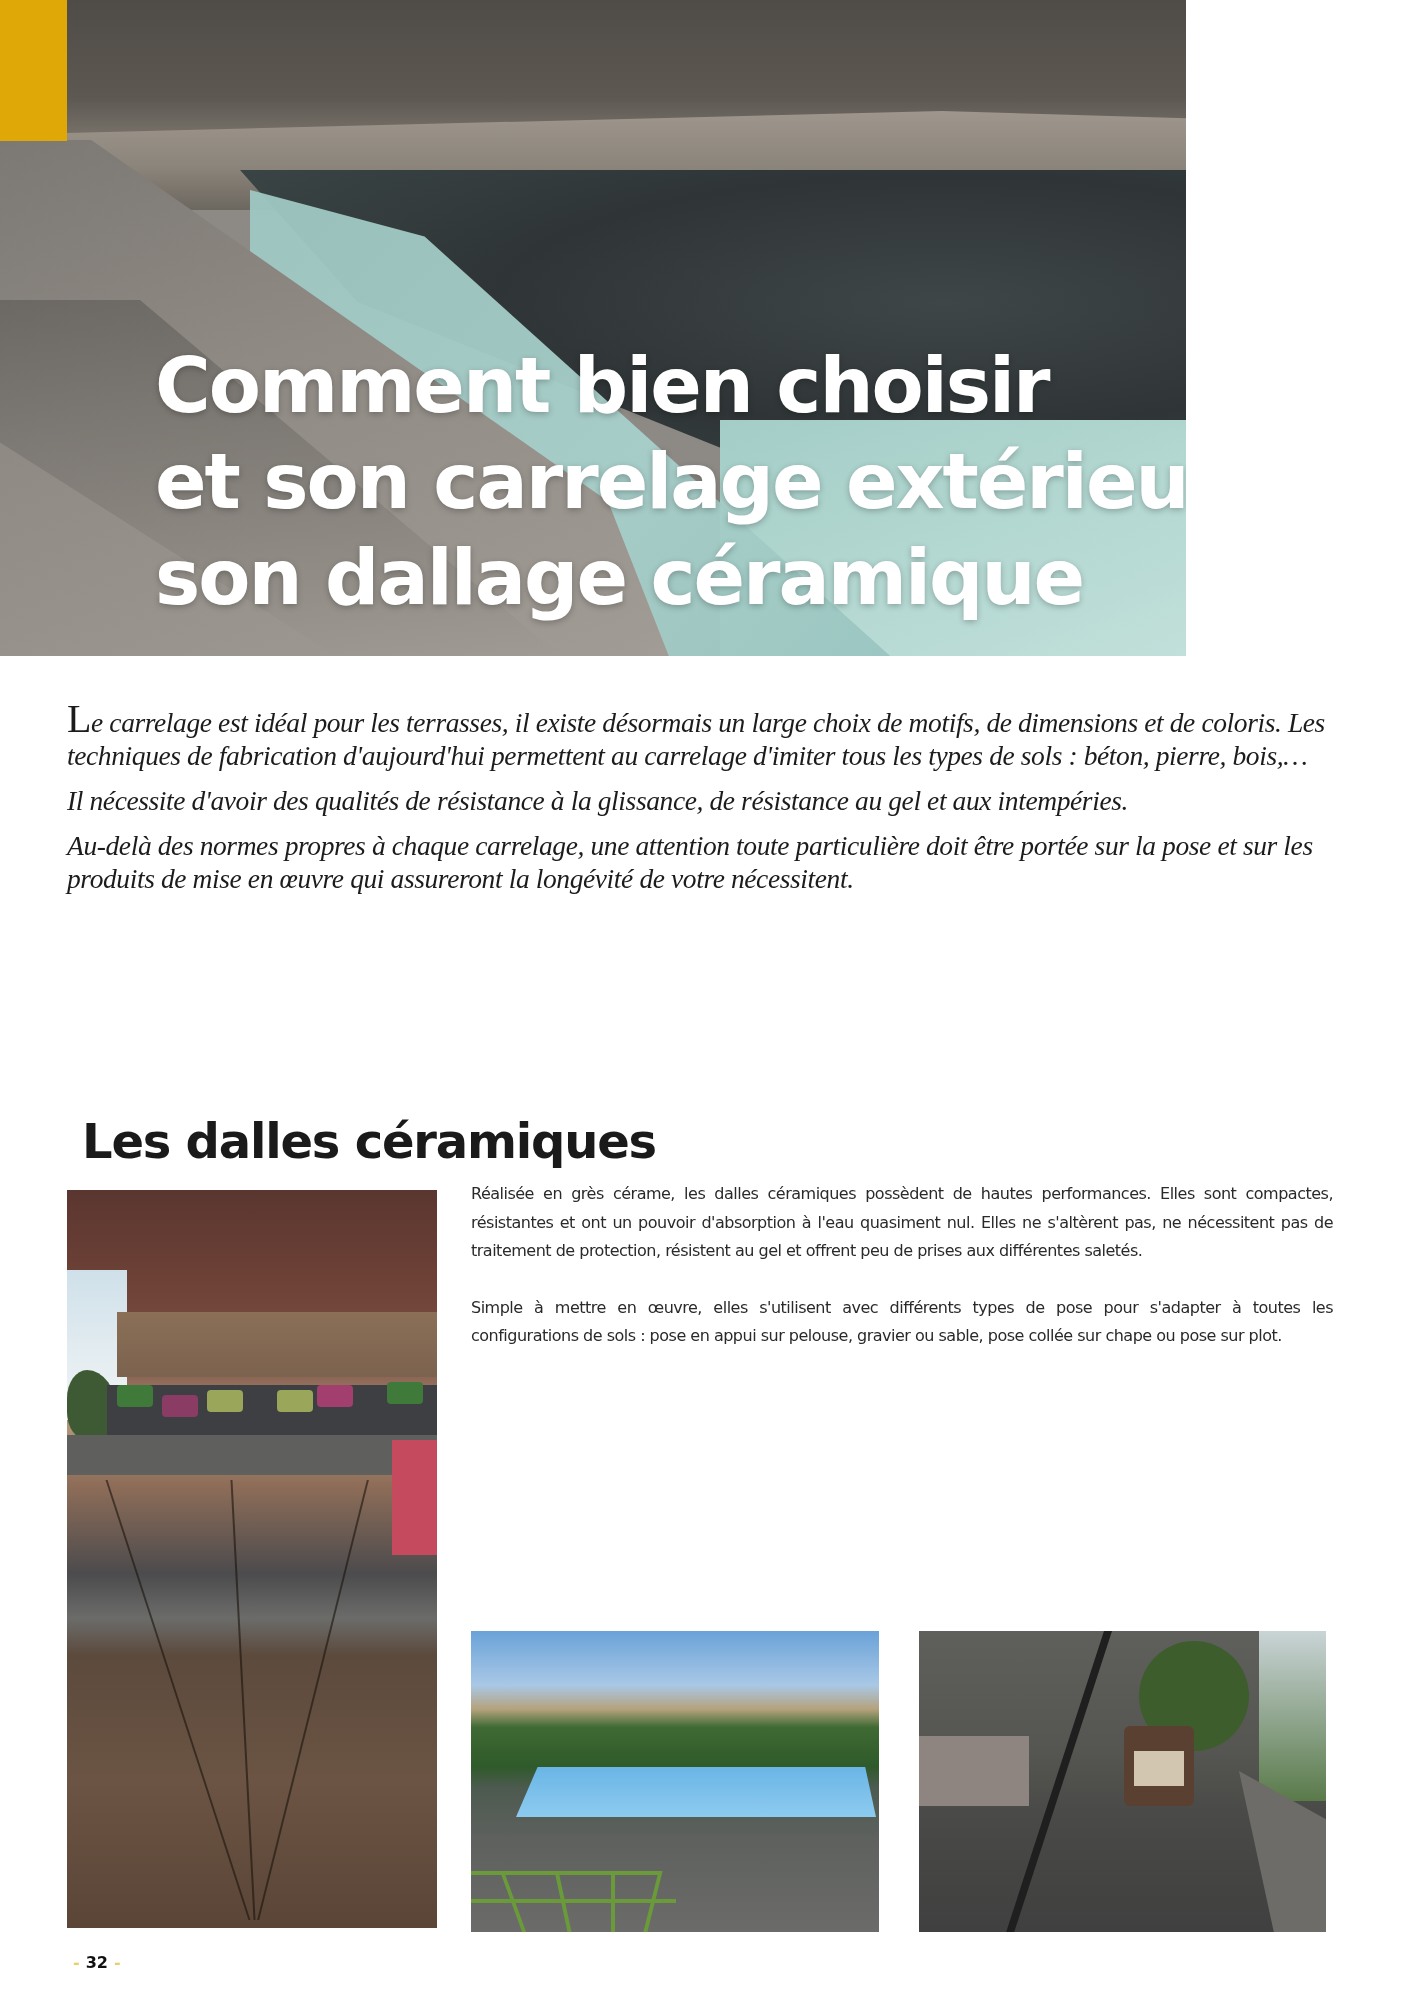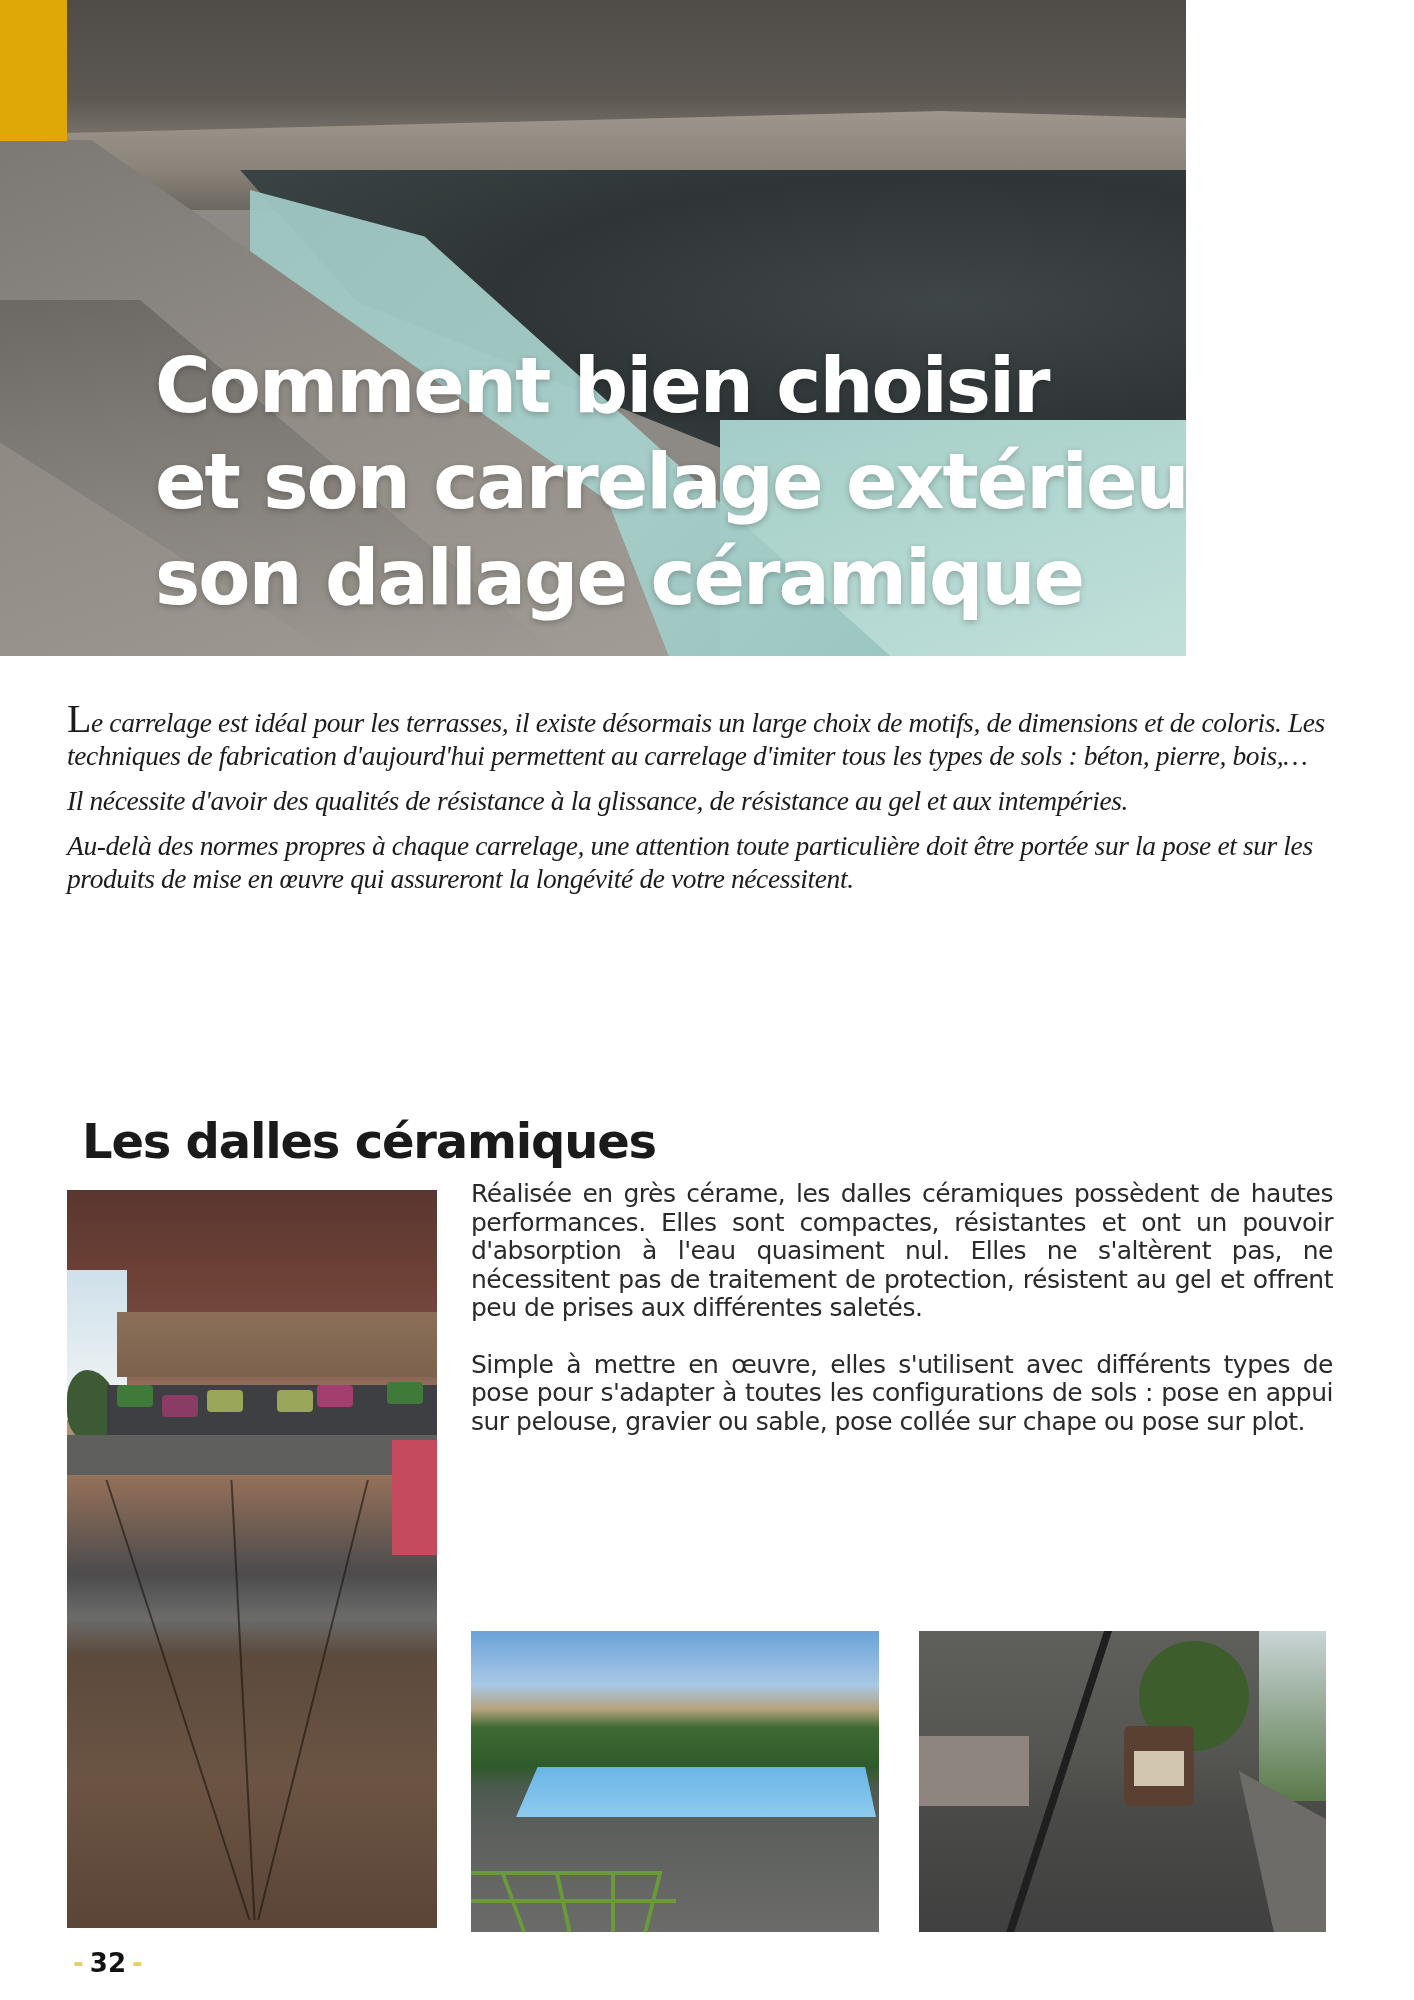--- a/index.html
+++ b/index.html
@@ -43,21 +43,21 @@
     font-size: 27.5px; line-height: 33px; color: #1c1c1c; letter-spacing: -0.4px; }
   .intro p { margin: 0 0 12px 0; text-align: left; }
   .intro .dropcap { font-size: 40px; font-style: normal; font-weight: normal; line-height: 30px; }
 
   
   .section-title { position: absolute; left: 67px; top: 1092px; margin: 15px;
     font-family: "DejaVu Sans", sans-serif; font-weight: bold; font-size: 48px; line-height: 68px;
     letter-spacing: -1.2px; color: #1a1a1a; }
 
   .body-text { position: absolute; left: 471px; top: 1180px; width: 862px;
-    font-family: "DejaVu Sans", sans-serif; font-size: 25px; line-height: 28.5px; color: #2a2a2a;
+    font-family: "DejaVu Sans", sans-serif; font-size: 16px; line-height: 28.5px; color: #2a2a2a;
     text-align: justify; letter-spacing: -0.5px; }
   .body-text p { margin: 0; }
   .body-text .gap { height: 28px; }
 
   
   .photo { position: absolute; overflow: hidden; }
   .photo-terrace { left: 67px; top: 1190px; width: 370px; height: 738px;
     background: linear-gradient(180deg, #5a3630 0%, #6d4136 12%, #7a4e44 22%, #b19679 32%, #8e6d58 40%, #4c4b4d 52%, #6b6c6a 58%, #5c4a3d 63%, #6b5443 80%, #5b4537 100%); }
   .photo-terrace .sky { position: absolute; left: 0; top: 80px; width: 60px; height: 150px; background: linear-gradient(180deg,#cfe0ea,#f3f6f6); }
   .photo-terrace .wall { position: absolute; left: 50px; top: 122px; width: 320px; height: 65px; background: linear-gradient(180deg,#8b6f57,#7c634f); }
@@ -80,21 +80,21 @@
   .photo-lounge .glass { position: absolute; left: 340px; top: 0; width: 67px; height: 170px; background: linear-gradient(180deg,#c9d4d6,#5a7a4a); }
   .photo-lounge .tree { position: absolute; left: 220px; top: 10px; width: 110px; height: 110px; background: #3d5e2c; border-radius: 50%; }
   .photo-lounge .bed { position: absolute; left: 0; top: 105px; width: 110px; height: 70px; background: #8f8580; }
   .photo-lounge .chair { position: absolute; left: 205px; top: 95px; width: 70px; height: 80px; background: #5a4031; border-radius: 6px; }
   .photo-lounge .cushion { position: absolute; left: 215px; top: 120px; width: 50px; height: 35px; background: #d2c6b0; }
   .photo-lounge .rail { position: absolute; left: 185px; top: 0; width: 8px; height: 301px; background: #1e1f1e; transform: skewX(-18deg); transform-origin: top; }
   .photo-lounge .ledge { position: absolute; left: 320px; top: 140px; width: 87px; height: 161px; background: #6d6c69; clip-path: polygon(0 0, 100% 30%, 100% 100%, 40% 100%); }
 
   
   .page-number { position: absolute; left: 67px; top: 1951px; font-family: "DejaVu Sans", sans-serif;
-    font-weight: bold; font-size: 26px; line-height: 24px; color: #111; }
+    font-weight: bold; font-size: 16px; line-height: 24px; color: #111; }
   .page-number .dash { color: #e8cf6a; font-weight: bold; margin: 0 6px; }
 </style>
 </head>
 <body>
 
 <div class="hero">
   <div class="peach"></div>
   <div class="deck"></div>
   <div class="deck-edge"></div>
   <div class="water-dark"></div>

